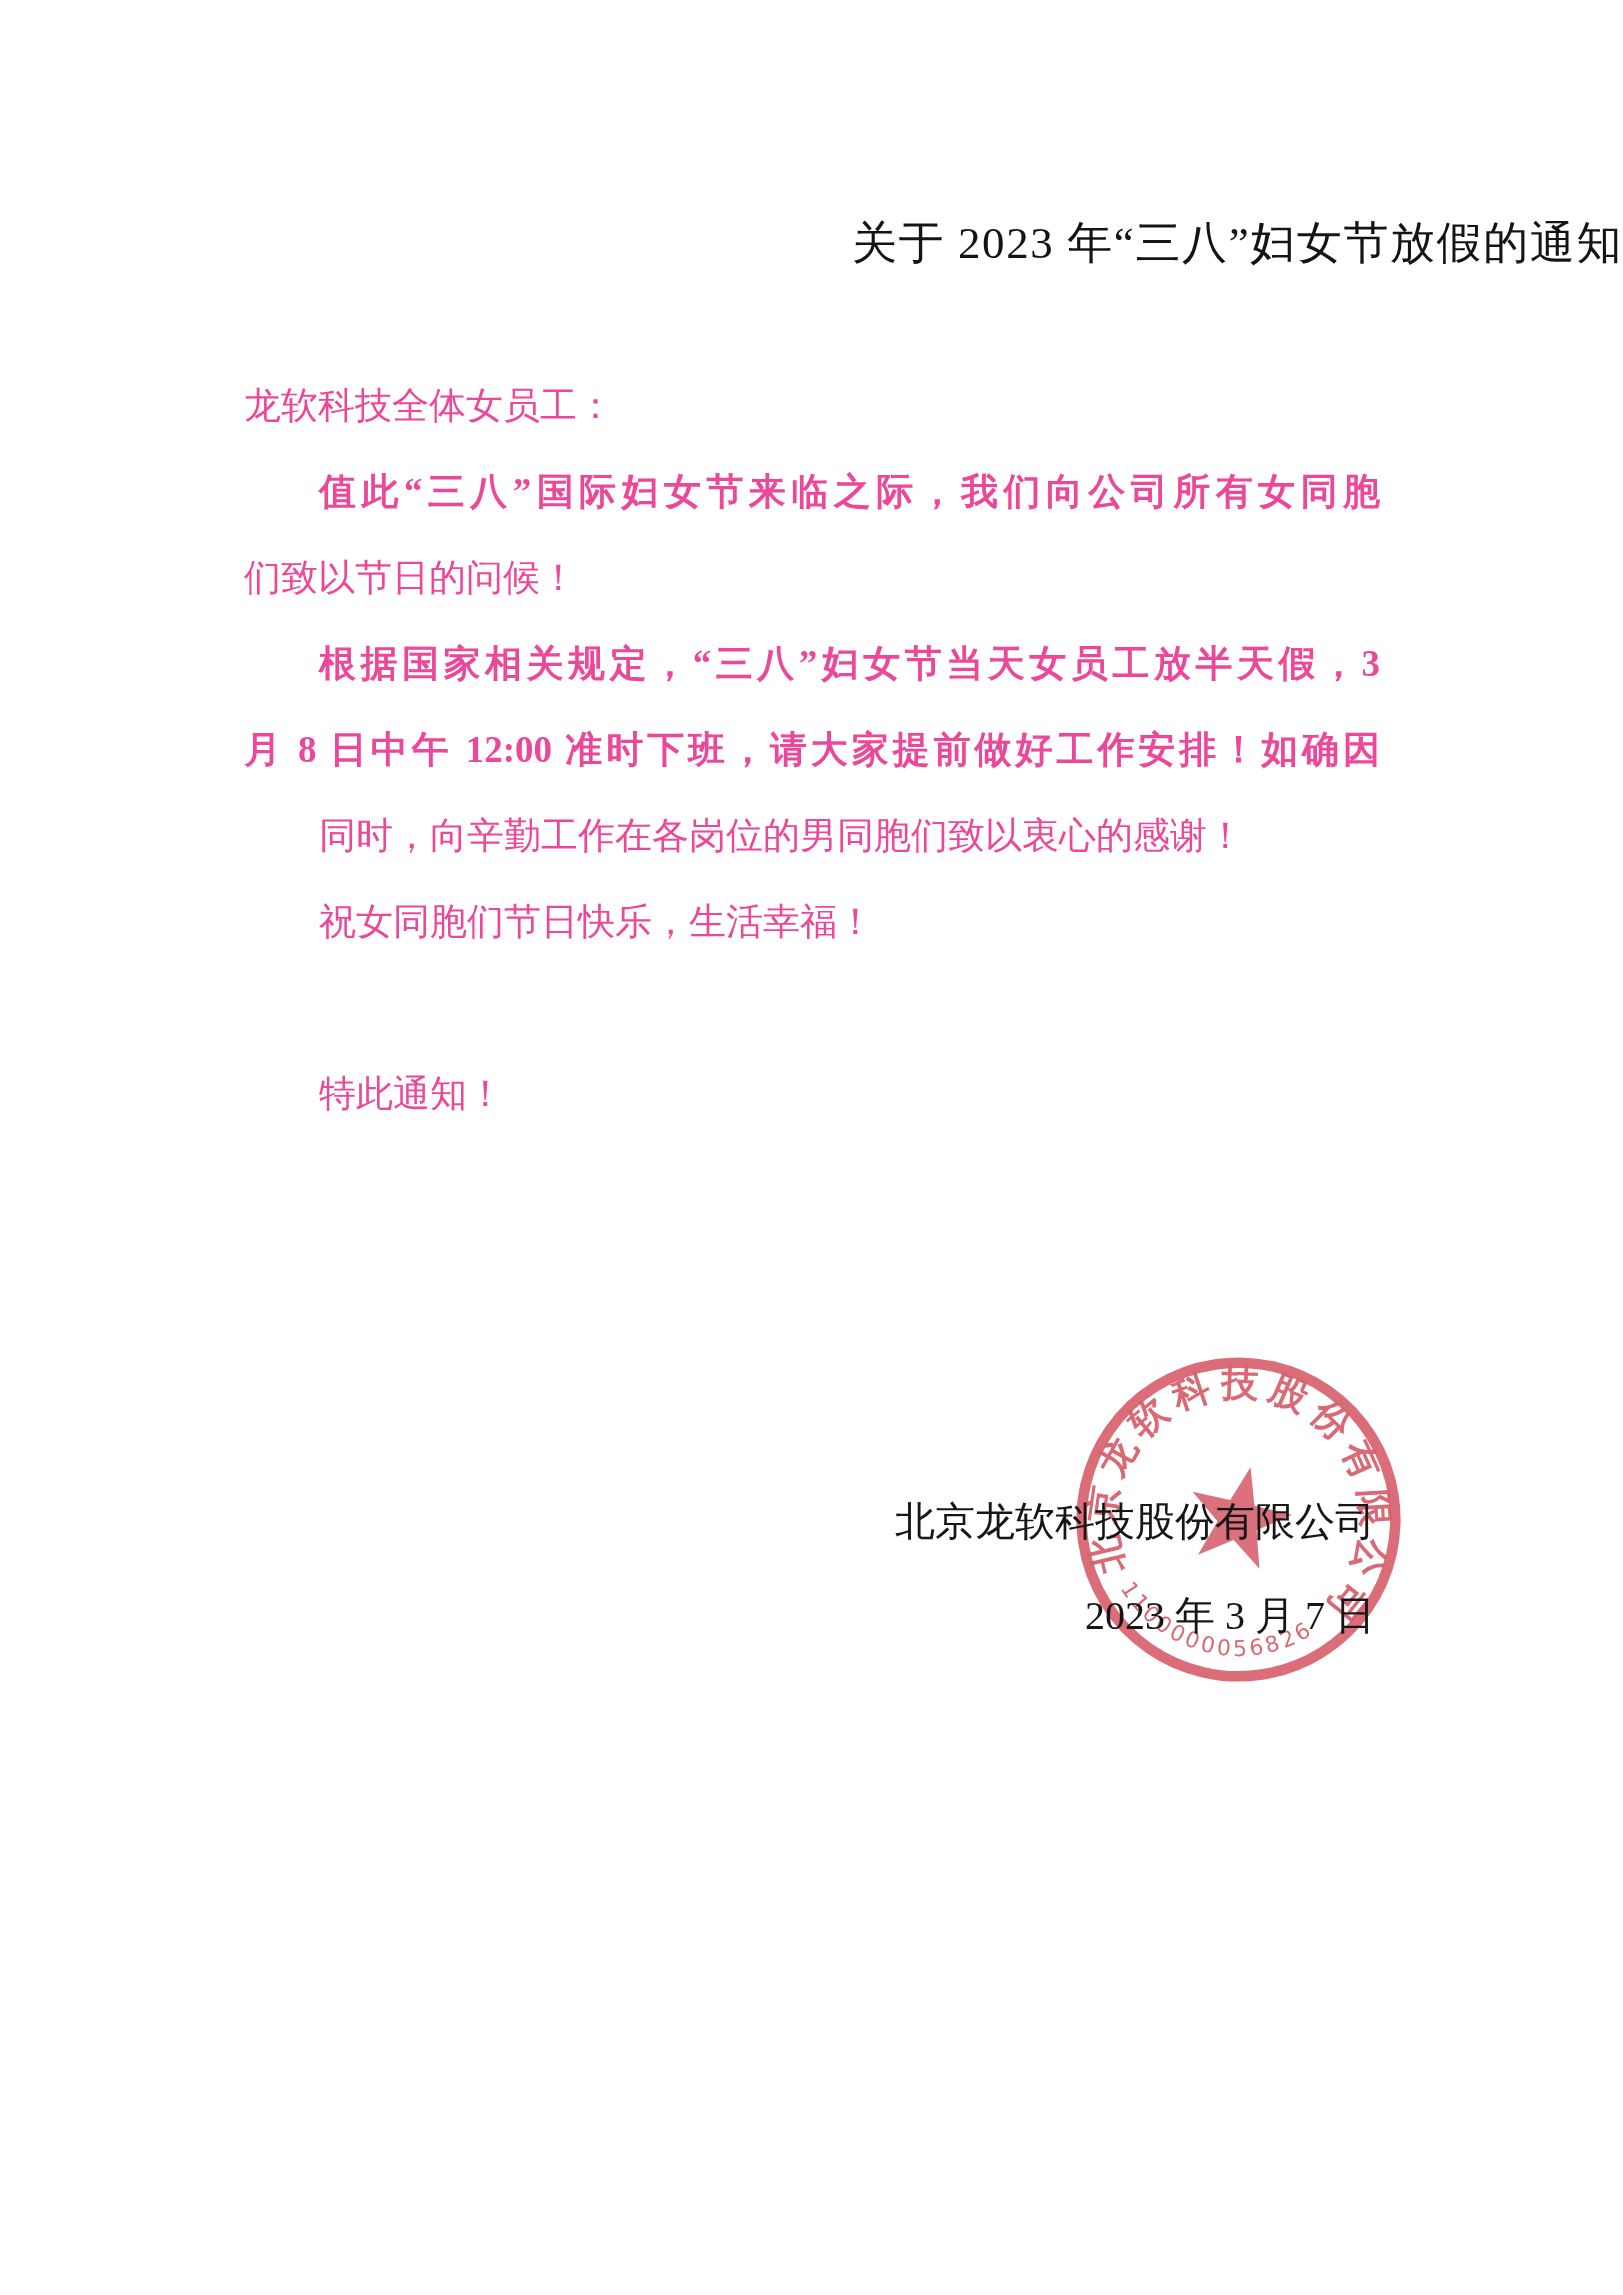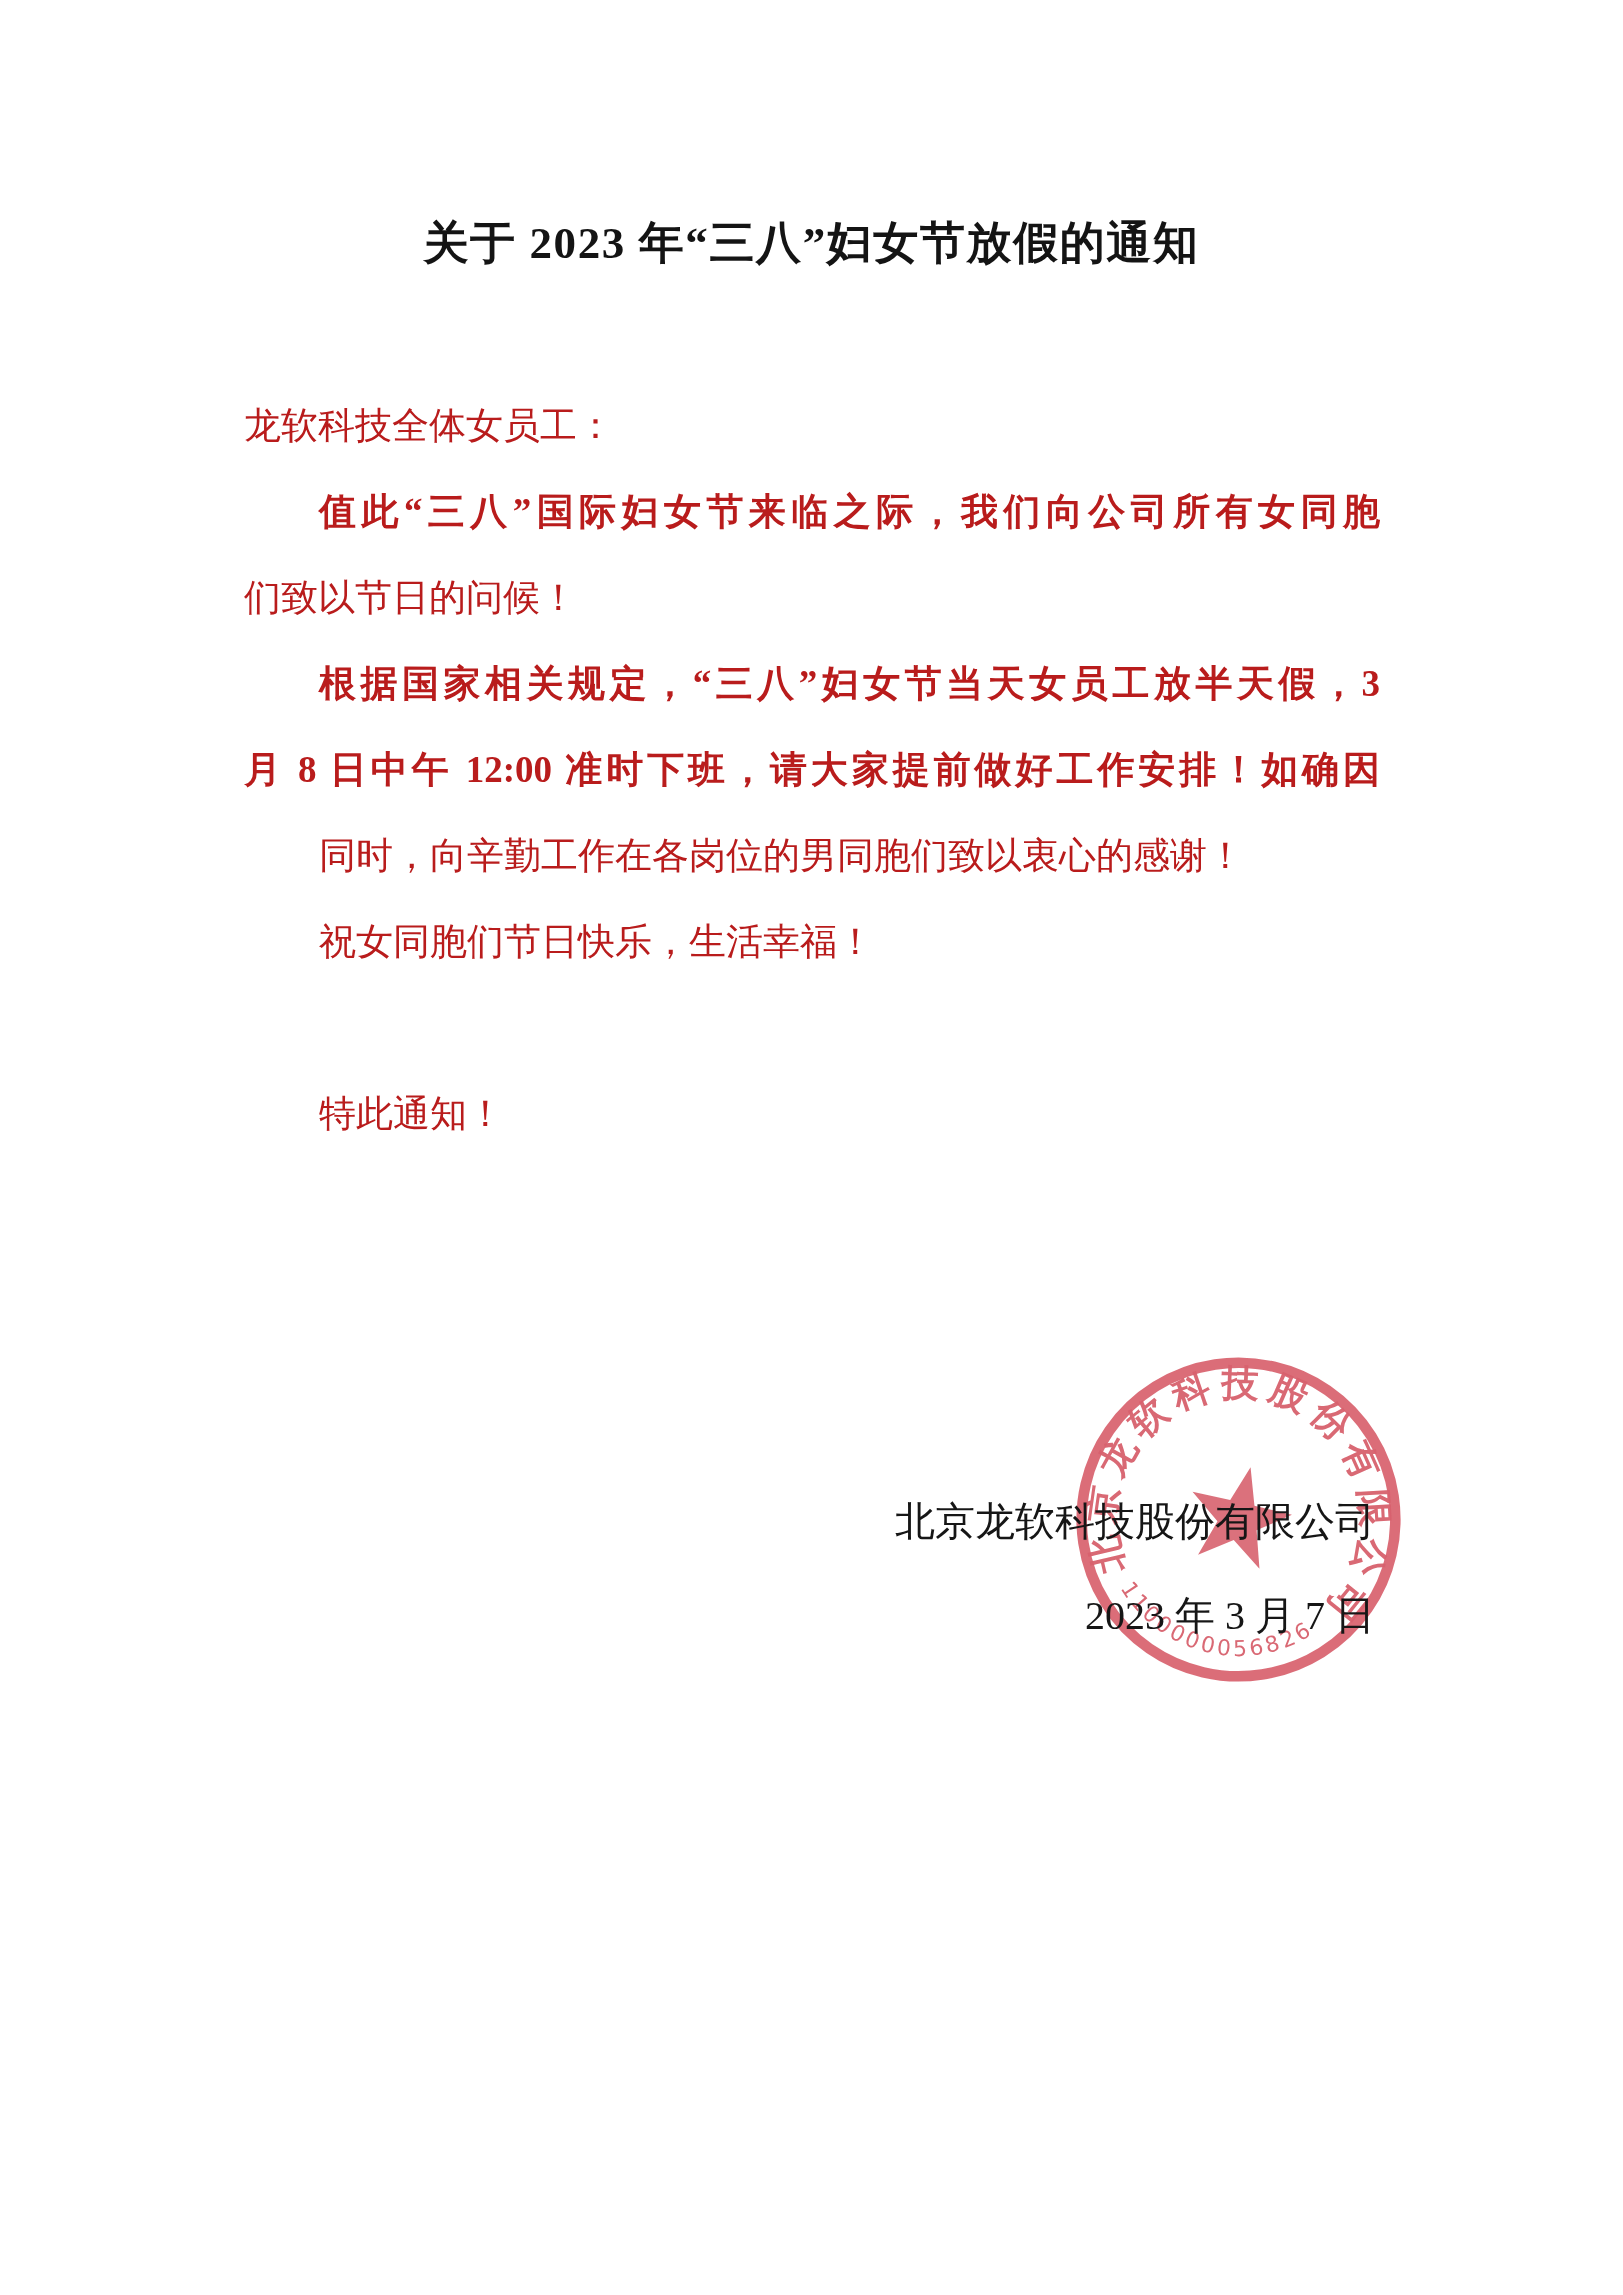--- a/index.html
+++ b/index.html
@@ -9,32 +9,32 @@
     font-family: "Liberation Serif", "DejaVu Serif", serif;
     color: #1d1d1d;
     position: relative;
     overflow: hidden;
   }
   .page { position: absolute; inset: 0; }
 
   .doc-title {
     position: absolute;
     top: 213px; left: 0; width: 1623px;
-    text-align: center;
+    text-align: right;
     font-size: 45px;
-    font-weight: bold;
+    font-weight: normal;
     letter-spacing: 1.6px;
     color: #141414;
   }
 
   .body-text {
     position: absolute;
-    top: 383px; left: 244px; width: 1136px;
+    top: 363px; left: 244px; width: 1136px;
     font-size: 37px;
-    color: #b91c1c;
+    color: #ec4899;
   }
   .line {
     height: 86px;
     line-height: 86px;
     white-space: normal;
   }
   .line.indent { text-indent: 75px; }
   .line.fill {
     text-align: justify;
     text-align-last: justify;

